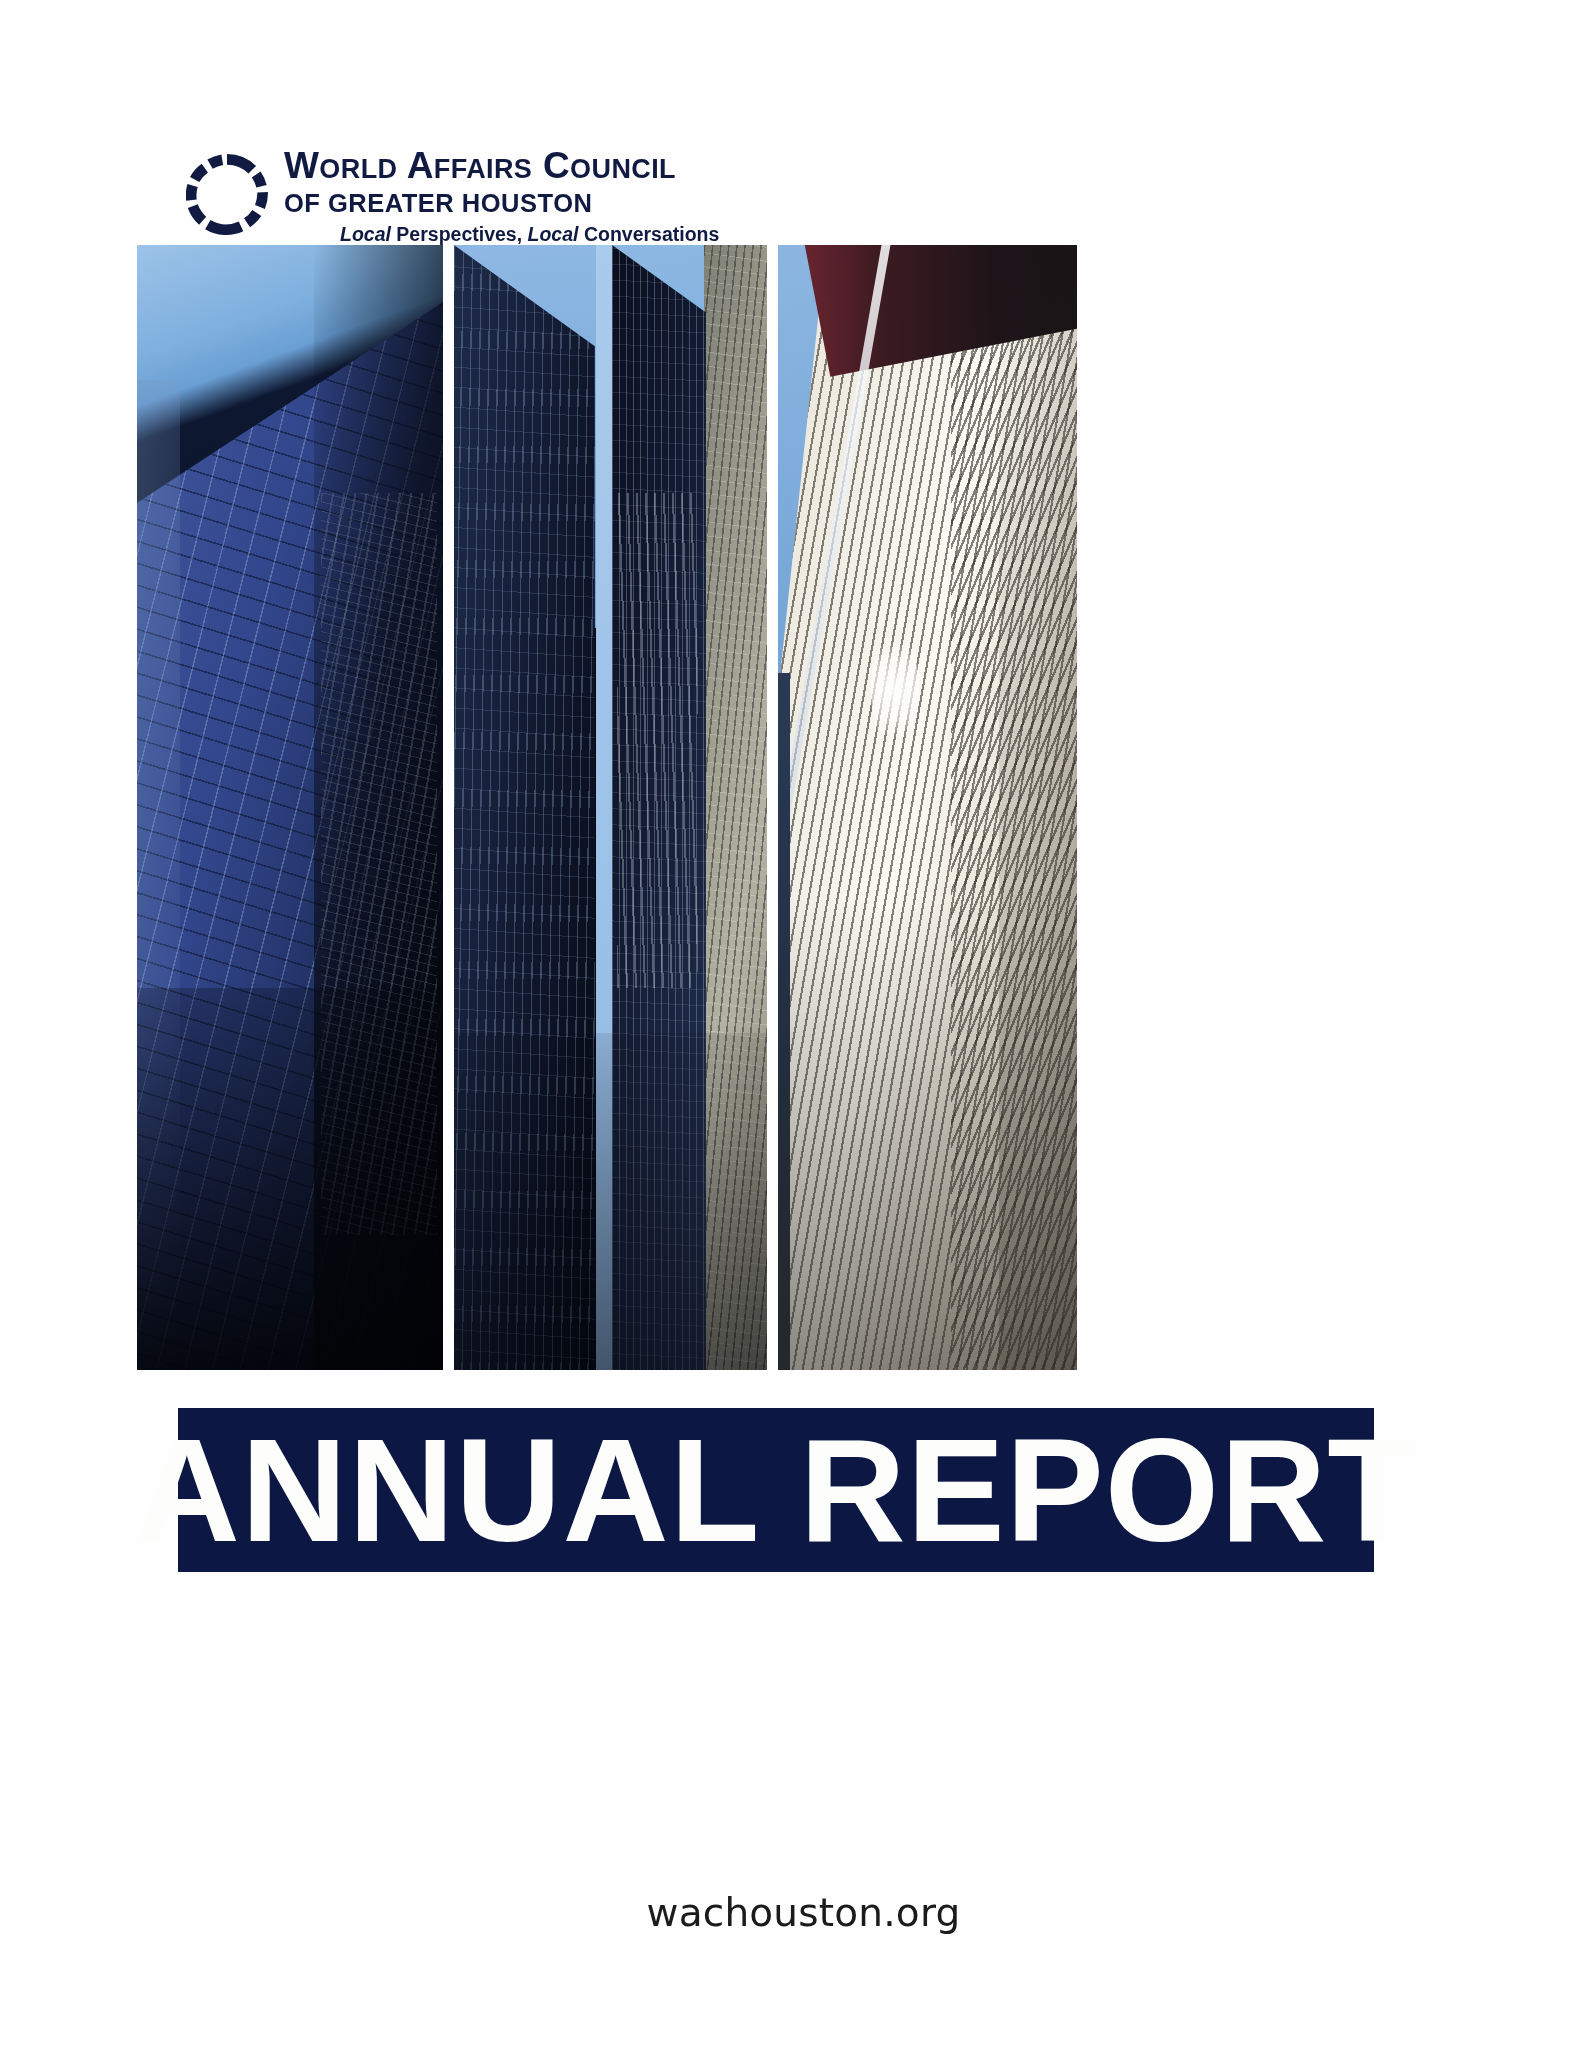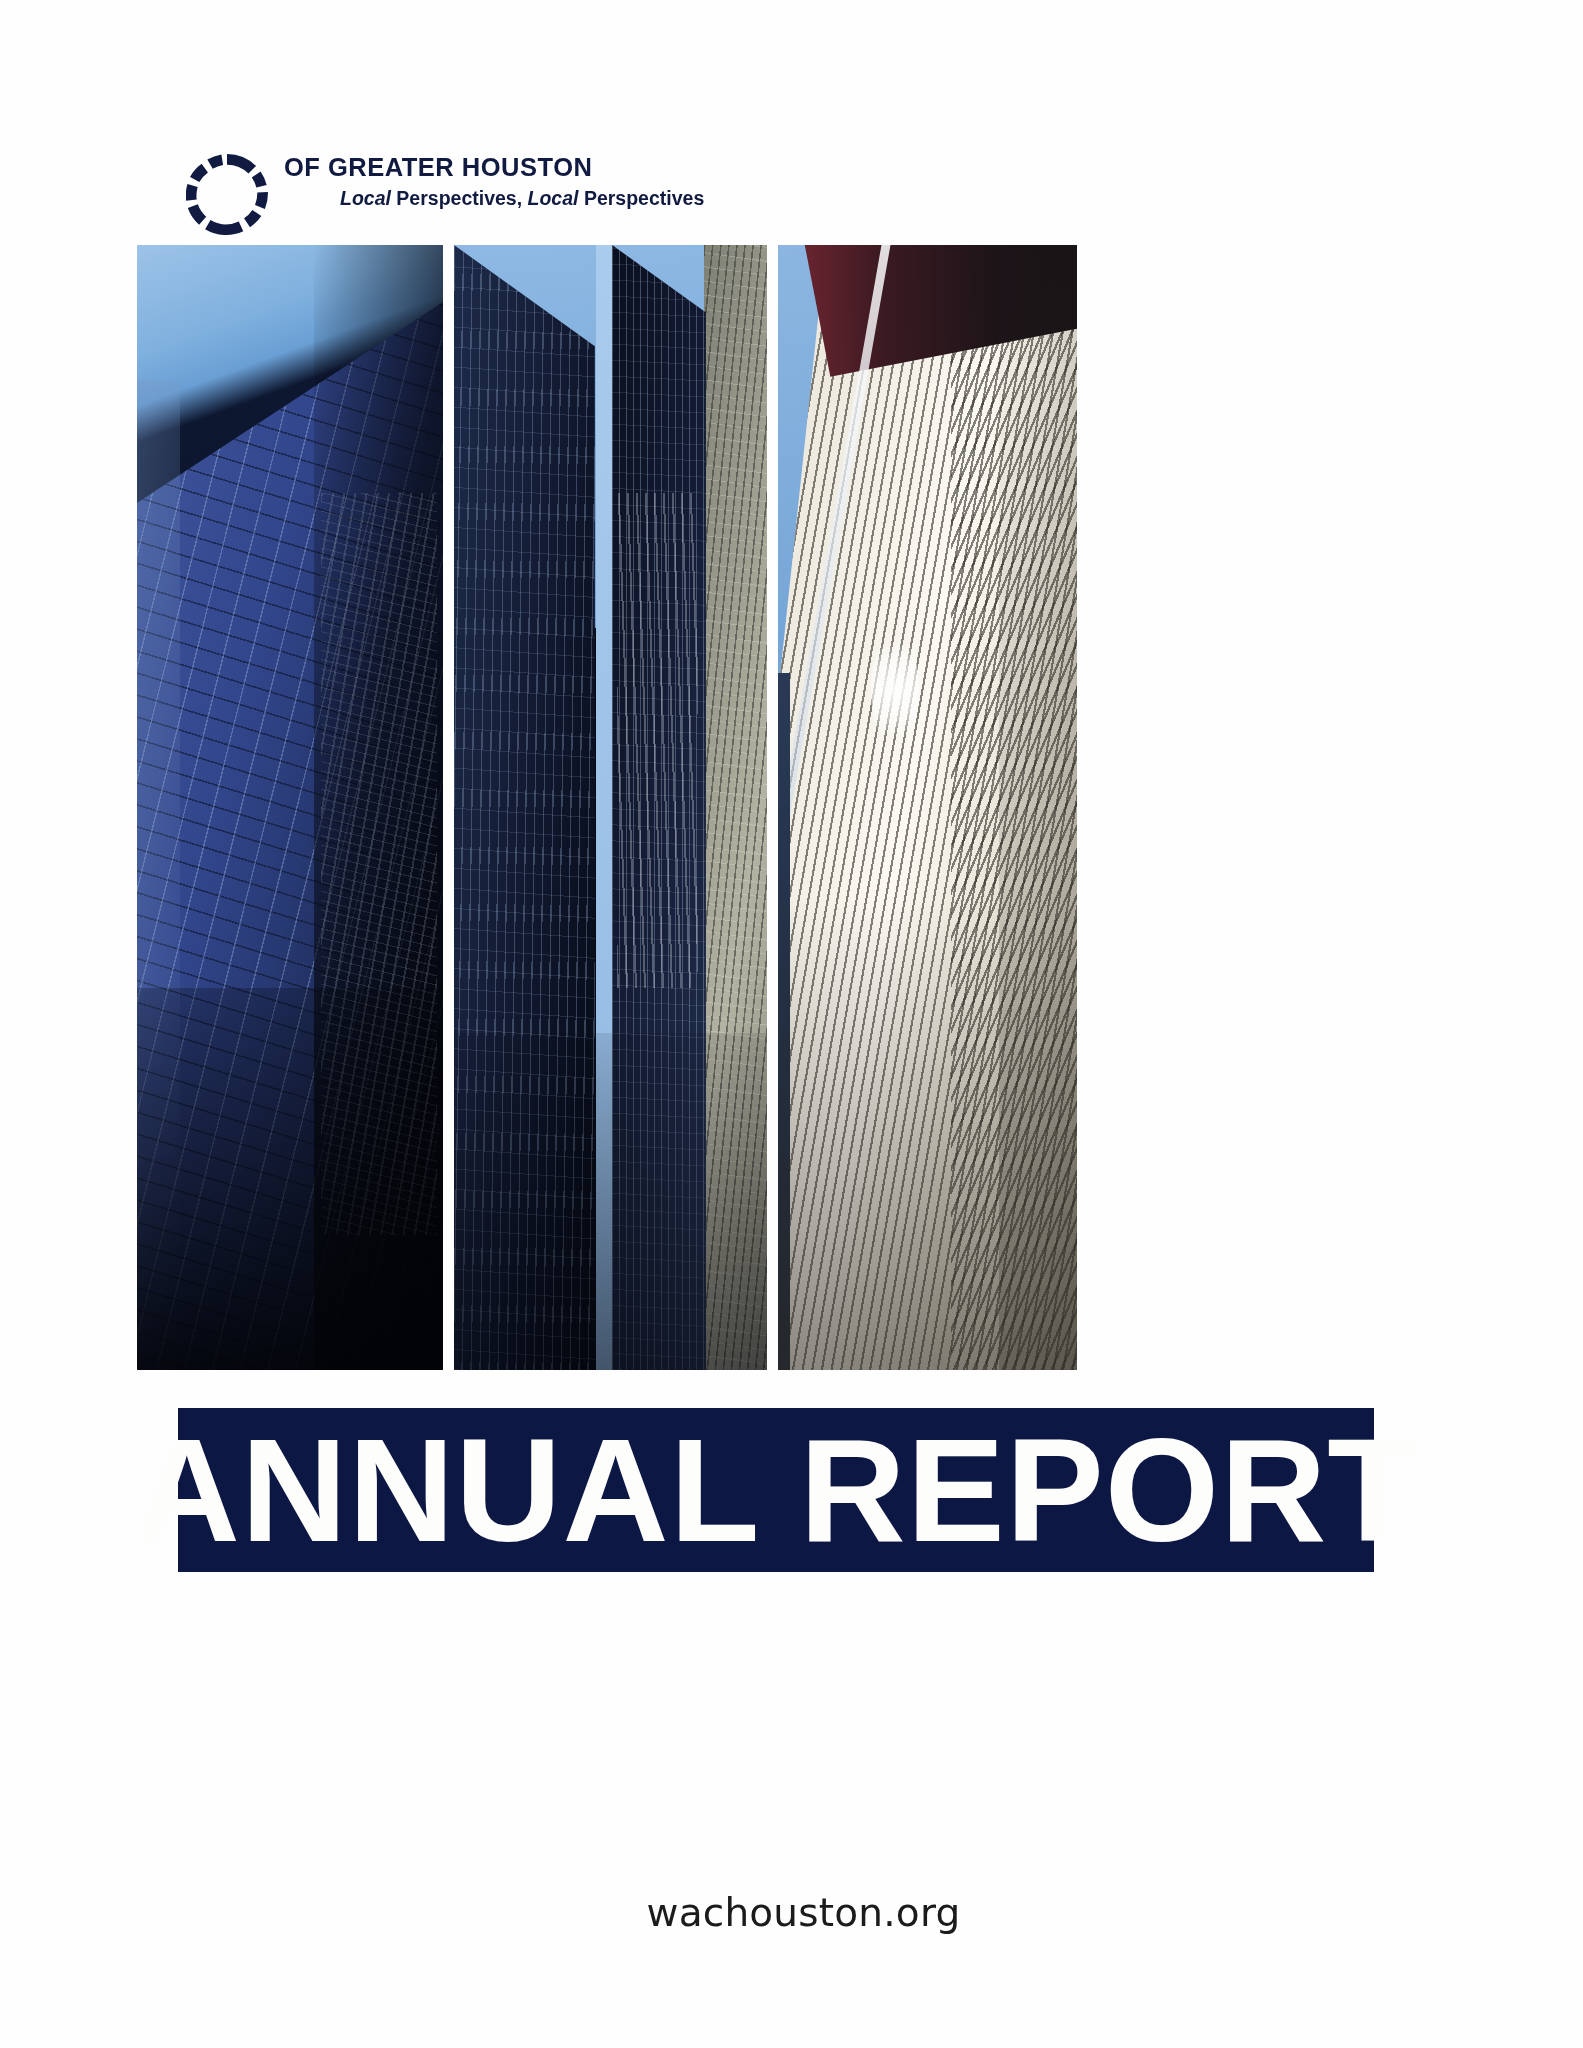--- a/index.html
+++ b/index.html
@@ -295,26 +295,31 @@
           <path d="M67.1 88.2 A43.5 43.5 0 0 1 26.6 86.1"></path>
           <path d="M20.3 81.4 A43.5 43.5 0 0 1 8.3 63.6"></path>
           <path d="M6.6 56.2 A43.5 43.5 0 0 1 8.0 38.4"></path>
           <path d="M10.6 31.1 A43.5 43.5 0 0 1 22.9 17.2"></path>
           <path d="M29.3 12.3 A43.5 43.5 0 0 1 44.2 6.9"></path>
         </g>
       </svg>
     </div>
 
     <div class="logo-text">
+      <div class="logo-line1">
+        <span>W</span><span class="sc">ORLD</span>
+        <span>A</span><span class="sc">FFAIRS</span>
+        <span>C</span><span class="sc">OUNCIL</span>
+      </div>
       <div class="logo-line2">OF GREATER HOUSTON</div>
       <div class="logo-line3">
         <span class="it">Local</span>
         <span>Perspectives,</span>
         <span class="it">Local</span>
-        <span>Perspectives</span>
+        <span>Conversations</span>
       </div>
     </div>
   </div>
 
   <div class="photo-strip">
 
     <div class="panel p1">
       <div class="p1-sky"></div>
       <div class="p1-body"></div>
       <div class="p1-grid"></div>

